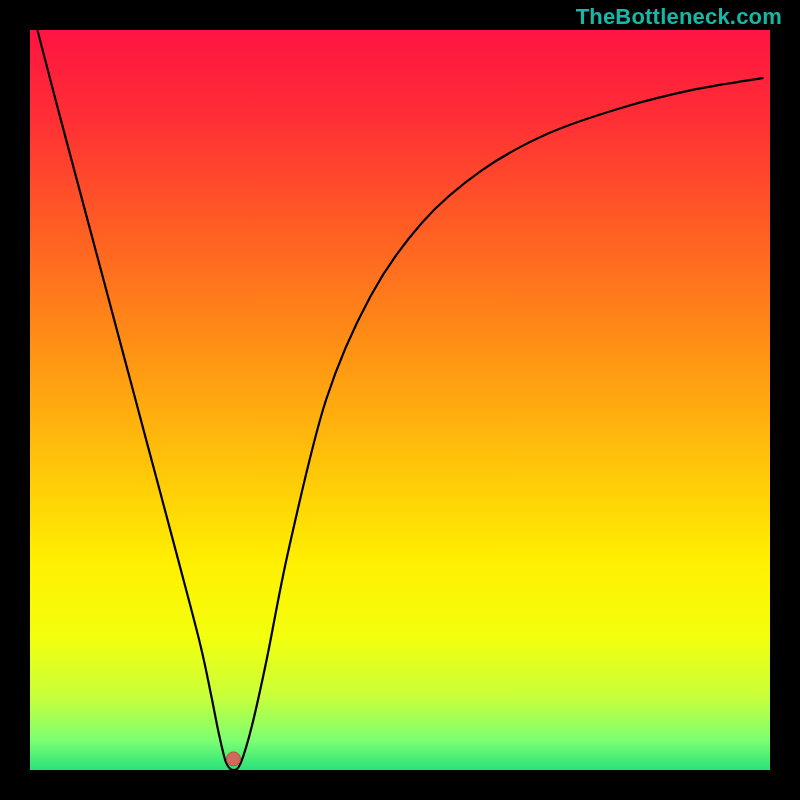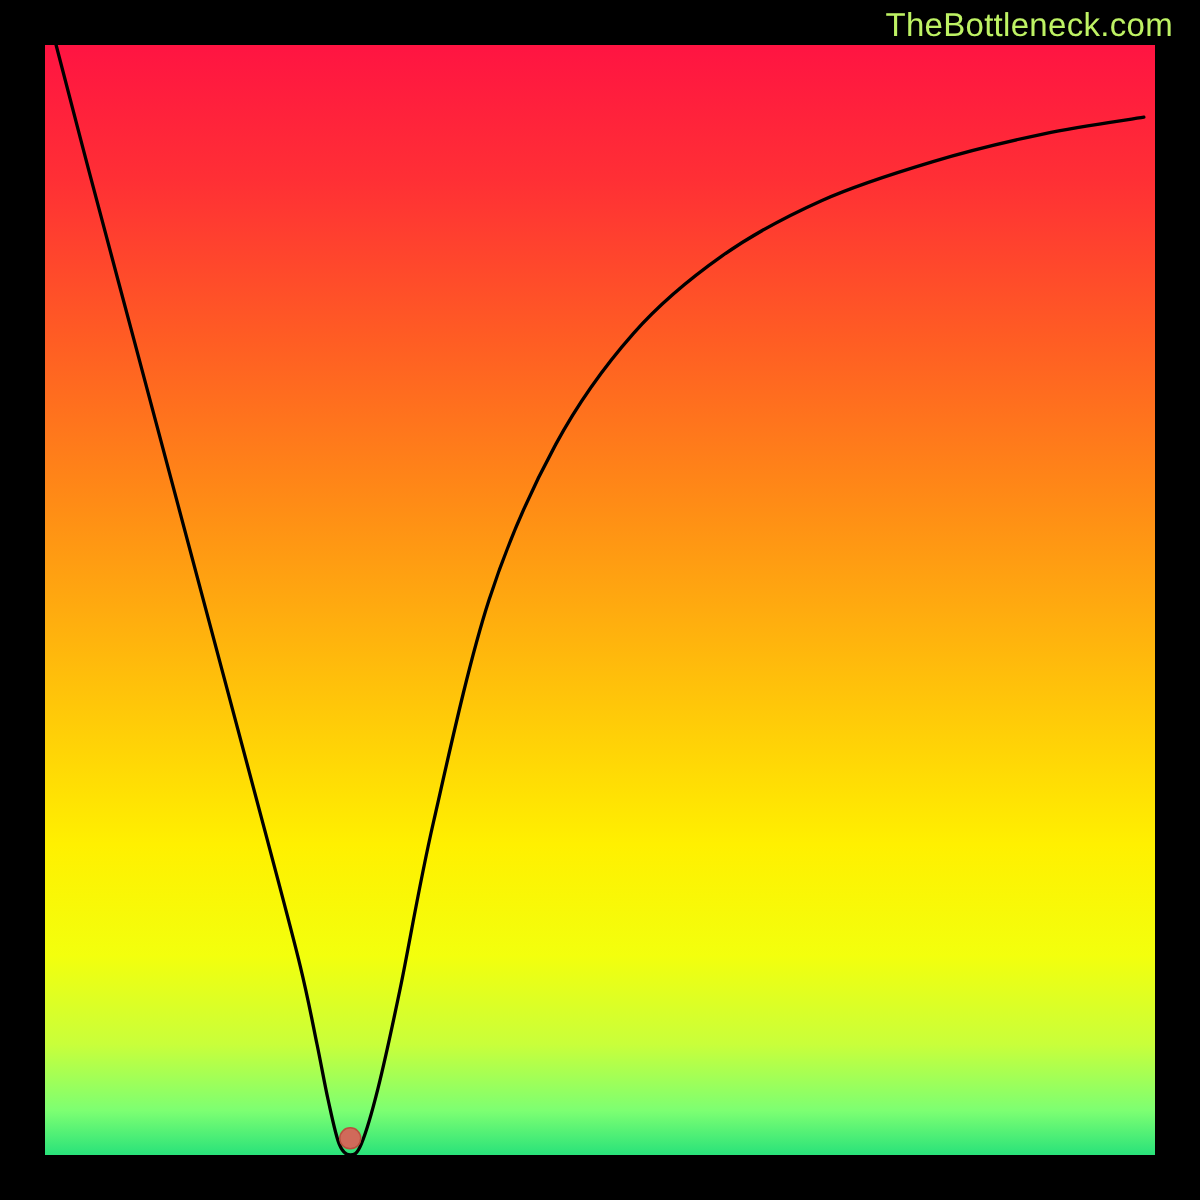--- a/index.html
+++ b/index.html
@@ -14,23 +14,23 @@
   .frame {
     position: relative;
     width: 800px;
     height: 800px;
     background: #000;
   }
   .watermark {
     position: absolute;
     top: 4px;
     right: 18px;
-    color: #bef264;
+    color: #14b8a6;
     font-size: 22px;
-    font-weight: 400;
+    font-weight: 700;
     letter-spacing: 0.2px;
     z-index: 5;
   }
   .plot {
     position: absolute;
     left: 30px;
     top: 30px;
     width: 740px;
     height: 740px;
   }

